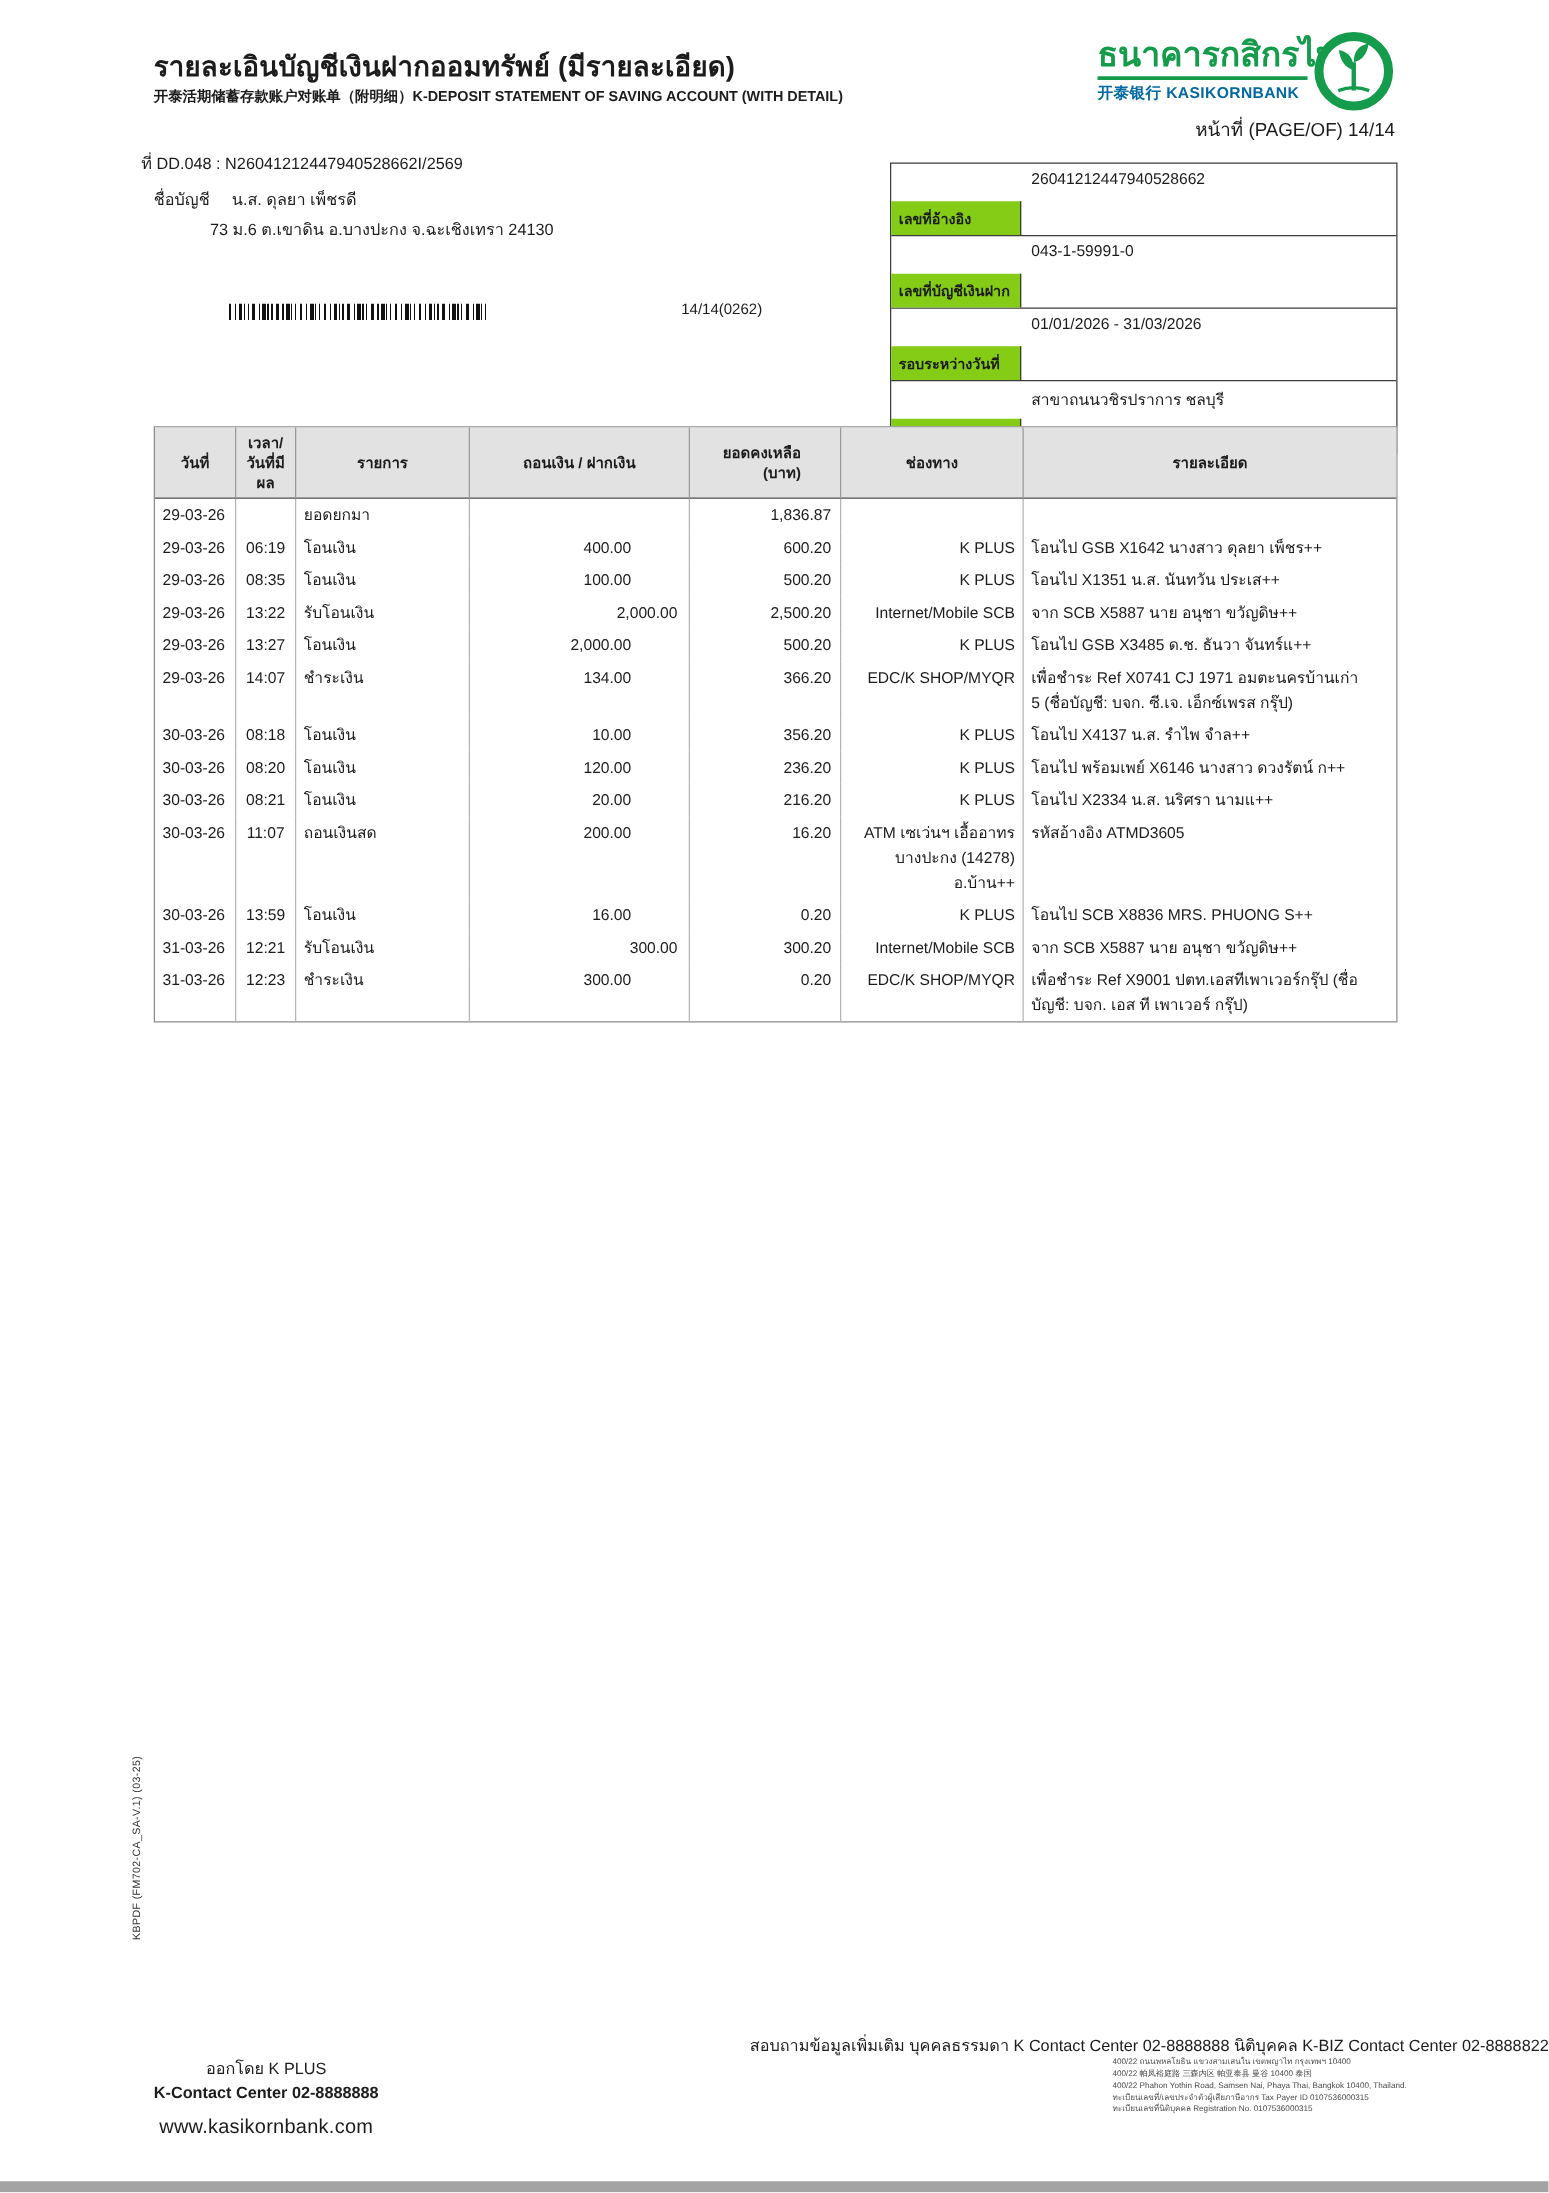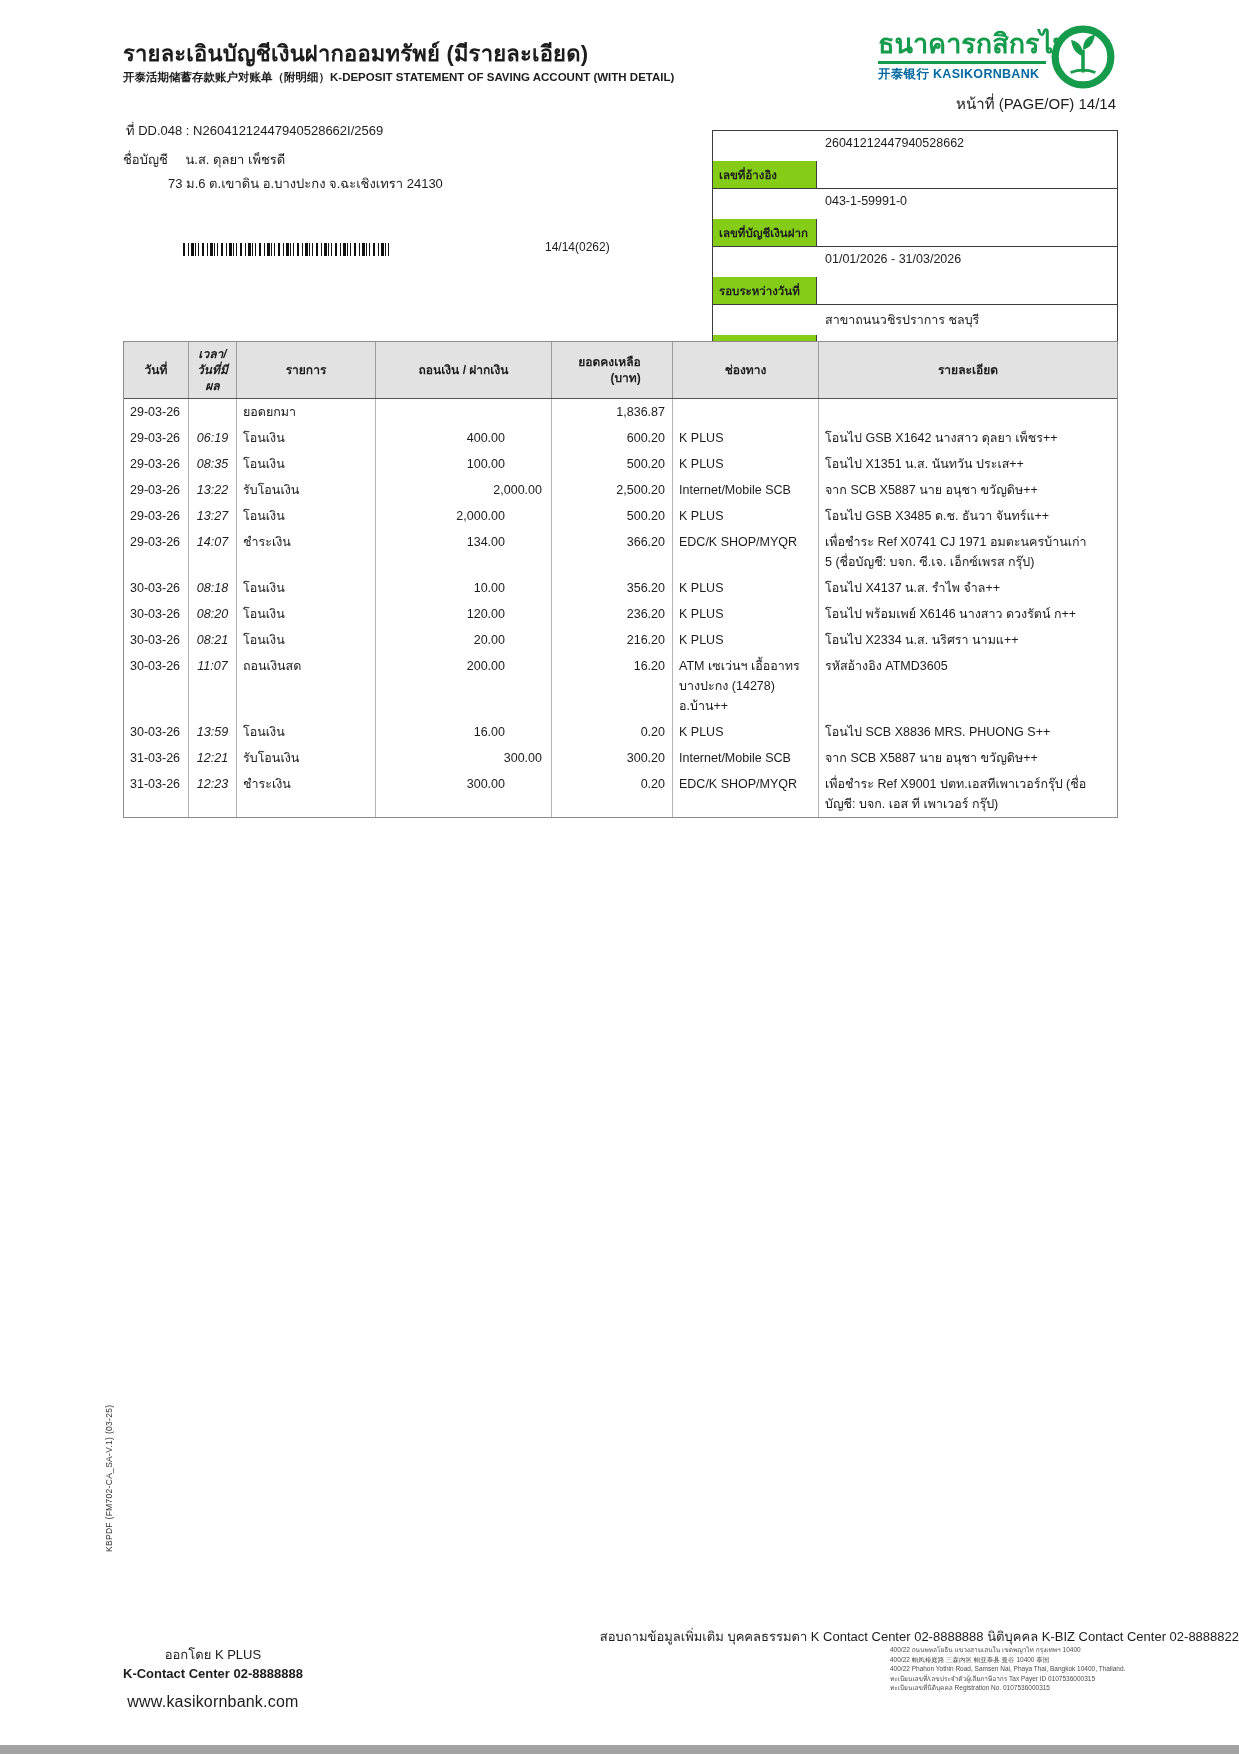--- a/index.html
+++ b/index.html
@@ -10,21 +10,21 @@
   
   .doc-title{position:absolute;left:123px;top:36px;font-size:22px;font-weight:bold;letter-spacing:.2px;}
   .doc-subtitle{position:absolute;left:123px;top:70px;font-size:11.5px;font-weight:bold;}
   .brand{position:absolute;left:878px;top:30px;width:168px;}
   .brand-th{color:#149b4c;font-size:27px;font-weight:bold;line-height:1.05;white-space:nowrap;}
   .brand-sub{color:#0369a1;font-size:12.5px;font-weight:bold;border-top:3px solid #149b4c;
     margin-top:3px;padding-top:2px;white-space:nowrap;letter-spacing:.3px;}
   .brand-logo{position:absolute;left:1050px;top:24px;}
   .page-label{position:absolute;right:123px;top:92px;font-size:15px;}
   
-  .ref-line{position:absolute;left:126px;top:120px;font-size:13px;}
+  .ref-line{position:absolute;left:113px;top:120px;font-size:13px;}
   .acct-line{position:absolute;left:123px;top:149px;font-size:13px;}
   .acct-line .lbl{margin-right:14px;}
   .addr-line{position:absolute;left:168px;top:173px;font-size:13px;}
   
   .info-box{position:absolute;left:712px;top:130px;width:404px;border:1px solid #3c3c3c;}
   .info-row{display:flex;border-top:1px solid #3c3c3c;}
   .info-row:first-child{border-top:none;}
   .info-label{width:104px;background:#84cc16;border-right:1px solid #3c3c3c;
     font-size:11.5px;font-weight:bold;padding:5px 5px 4px 6px;box-sizing:border-box;white-space:nowrap;overflow:hidden;margin-top:30px;}
   .info-value{flex:1;font-size:12.5px;padding:5px 6px 4px 8px;box-sizing:border-box;white-space:nowrap;}
@@ -37,24 +37,24 @@
   .barcode-label{position:absolute;left:545px;top:240px;font-size:12px;}
   
   .txn-table{position:absolute;left:123px;top:341px;width:993px;border:1px solid #8c8c8c;background:#fff;}
   .thead{display:flex;background:#e2e2e2;border-bottom:1px solid #555;}
   .th{display:flex;align-items:center;justify-content:center;text-align:center;
     font-size:12px;font-weight:bold;white-space:pre-line;line-height:16px;
     min-height:56px;box-sizing:border-box;border-right:1px solid #9a9a9a;padding:2px;}
   .trow{display:flex;}
   .td{box-sizing:border-box;border-right:1px solid #b5b5b5;padding:3px 6px;
     font-size:12.5px;line-height:20px;white-space:pre-line;min-height:26px;}
-  .c1{width:65px;}  .c2{width:48px;text-align:center;padding-left:2px;padding-right:2px;font-style:italic;}
+  .c1{width:65px;}  .c2{width:48px;text-align:center;padding-left:2px;padding-right:2px;}
   .c3{width:139px;} .c4{width:176px;text-align:right;}
   .c5{width:121px;text-align:right;padding-right:7px;}
-  .c6{width:146px;} .c7{flex:1;border-right:none;}
+  .c6{width:146px;text-align:right;} .c7{flex:1;border-right:none;}
   .amt-w{padding-right:46px;} .amt-d{padding-right:9px;}
   
   .contact-line{position:absolute;left:0;top:1626px;width:100%;text-align:right;font-size:13px;}
   .issued-block{position:absolute;left:123px;top:1645px;font-size:13px;line-height:19px;text-align:center;}
   .issued-bold{font-weight:bold;}
   .issued-web{font-size:16px;margin-top:9px;letter-spacing:.2px;}
   .addr-block{position:absolute;left:890px;top:1645px;width:280px;
     font-size:6.5px;line-height:9.5px;color:#4a4a4a;}
   .side-label{position:absolute;left:104px;top:1552px;transform:rotate(-90deg);
     transform-origin:left top;font-size:8.5px;color:#333;white-space:nowrap;letter-spacing:.3px;}

